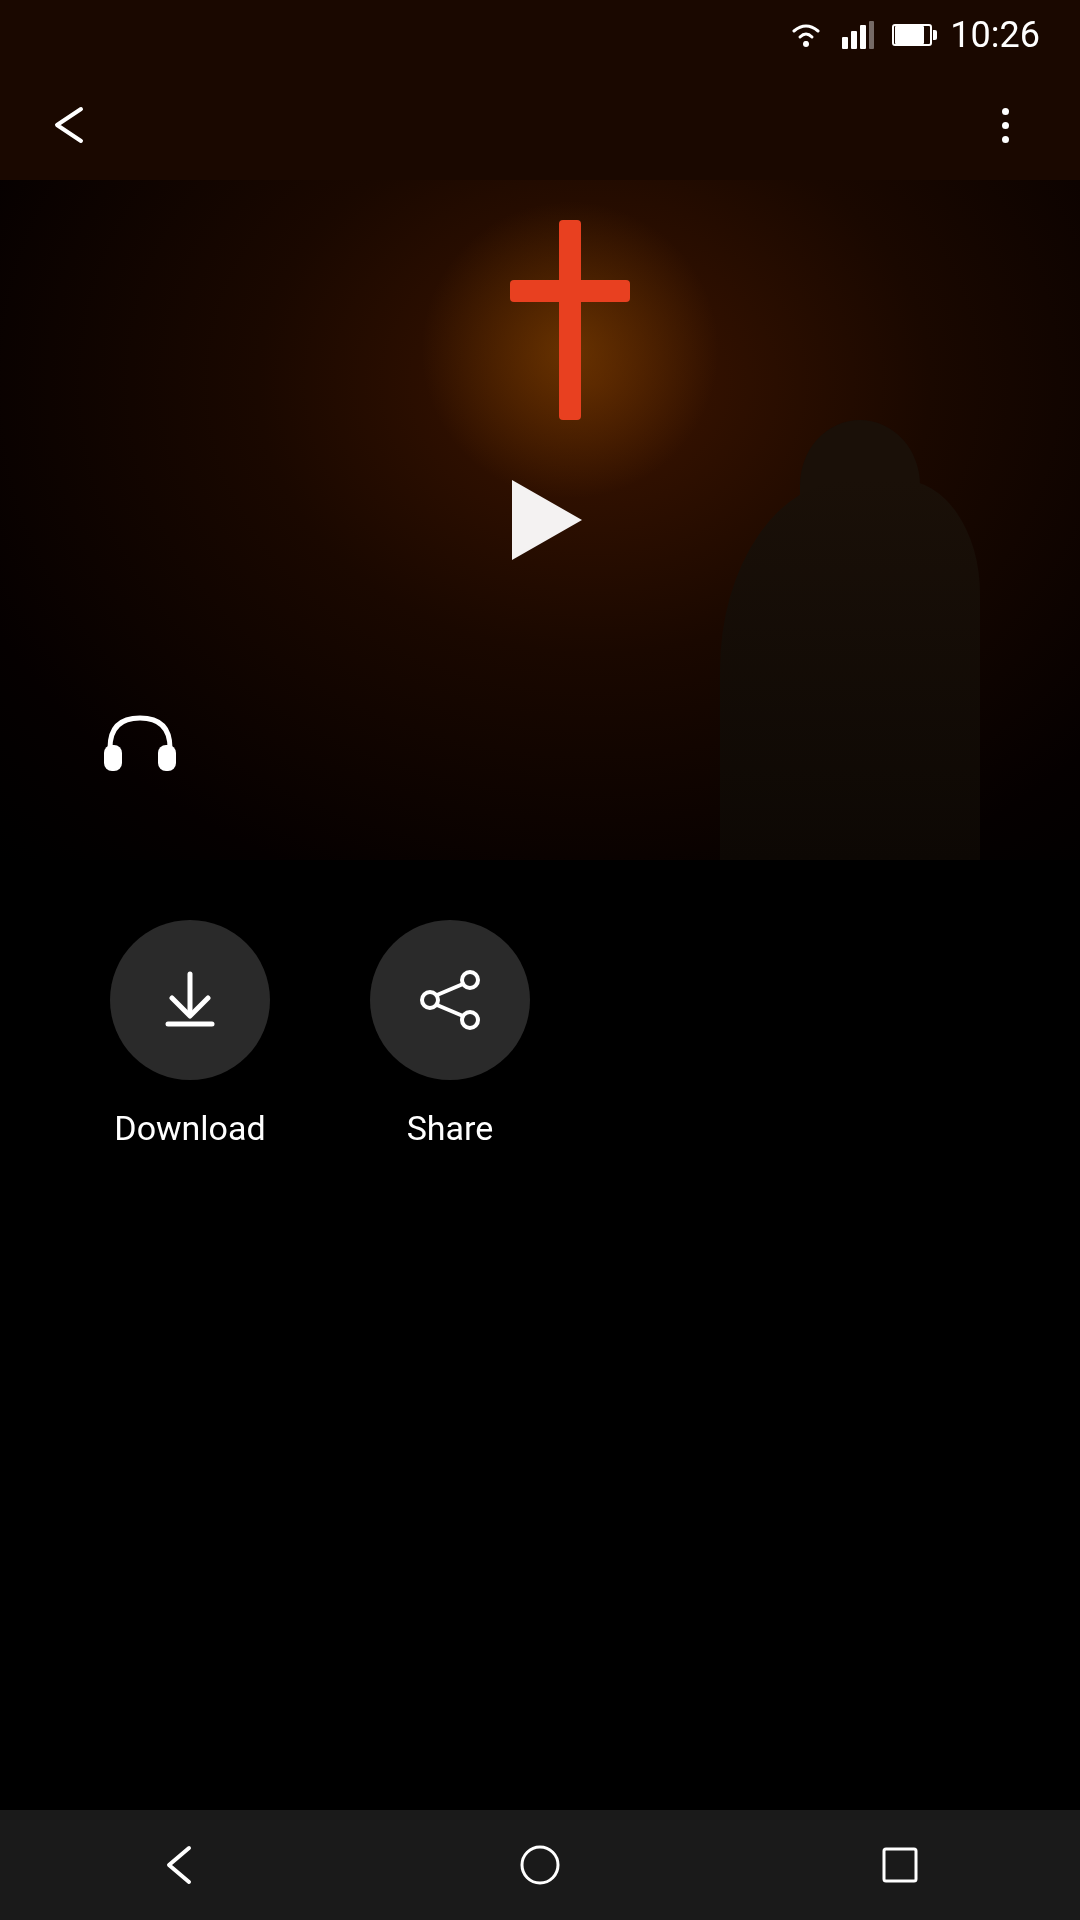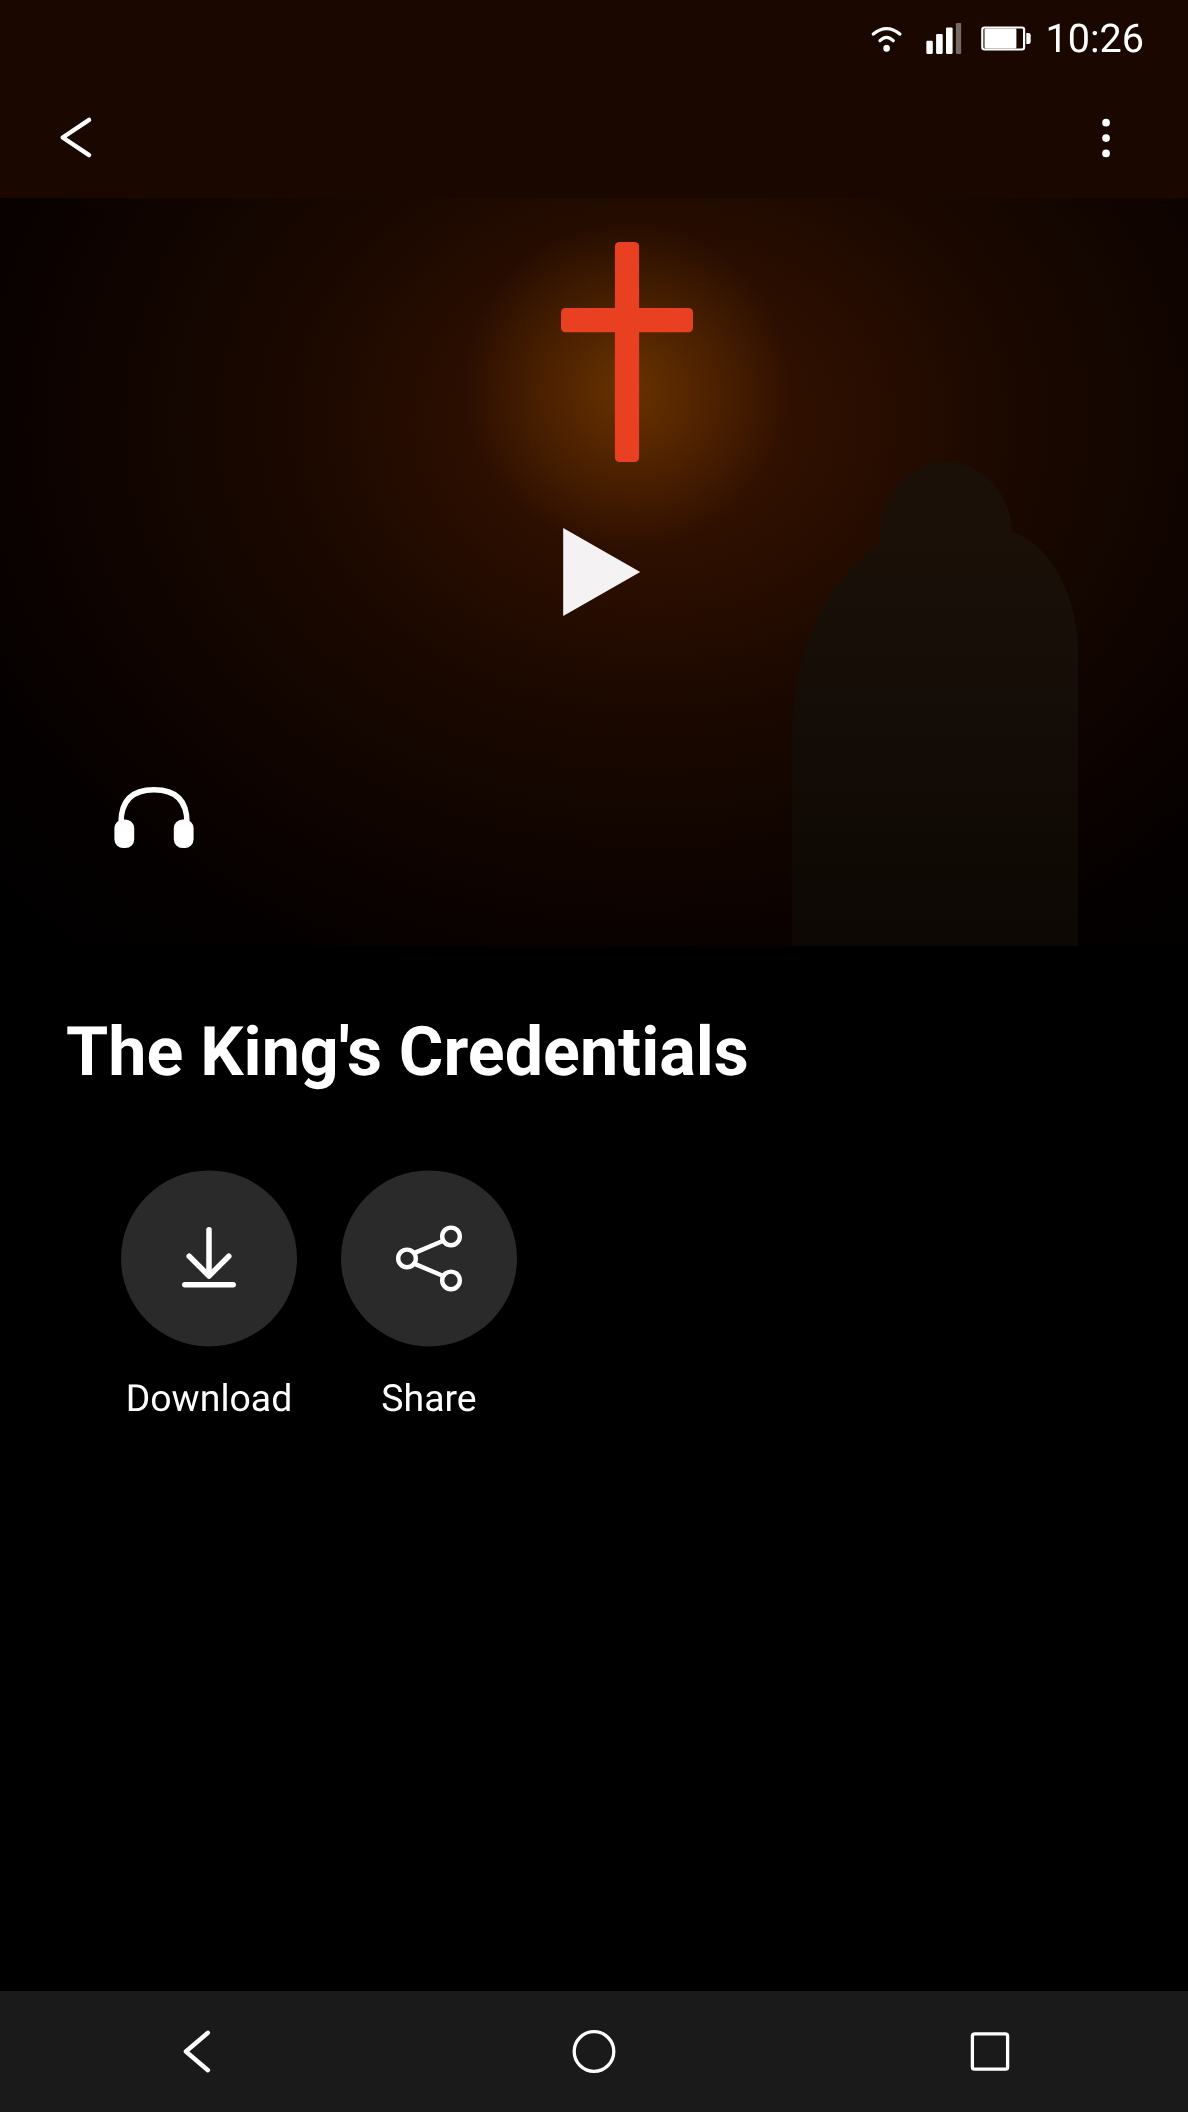--- a/index.html
+++ b/index.html
@@ -239,20 +239,21 @@
       color: #fff;
       margin-bottom: 70px;
       line-height: 1.2;
     }
 
     
     .actions-row {
       display: flex;
       align-items: flex-start;
       justify-content: flex-start;
+      gap: 60px;
       padding: 0 30px;
     }
 
     .action-item {
       display: flex;
       flex-direction: column;
       align-items: center;
       gap: 28px;
       cursor: pointer;
       min-width: 200px;
@@ -364,21 +365,20 @@
       <path d="M10 38 Q10 8 40 8 Q70 8 70 38" stroke="#fff" stroke-width="5" fill="none" stroke-linecap="round"></path>
 
       <rect x="4" y="35" width="18" height="26" rx="8" fill="#fff"></rect>
 
       <rect x="58" y="35" width="18" height="26" rx="8" fill="#fff"></rect>
     </svg>
   </div>
 </div>
 
 <div class="content-area">
-  <h1 class="song-title">The King's Credentials</h1>
 
   <div class="actions-row">
 
     <div class="action-item">
       <div class="action-circle">
         <svg width="72" height="72" viewBox="0 0 72 72">
           <line x1="36" y1="10" x2="36" y2="48" stroke="#fff" stroke-width="5" stroke-linecap="round"></line>
           <path d="M18 34 L36 52 L54 34" stroke="#fff" stroke-width="5" fill="none" stroke-linecap="round" stroke-linejoin="round"></path>
           <line x1="14" y1="60" x2="58" y2="60" stroke="#fff" stroke-width="5" stroke-linecap="round"></line>
         </svg>

